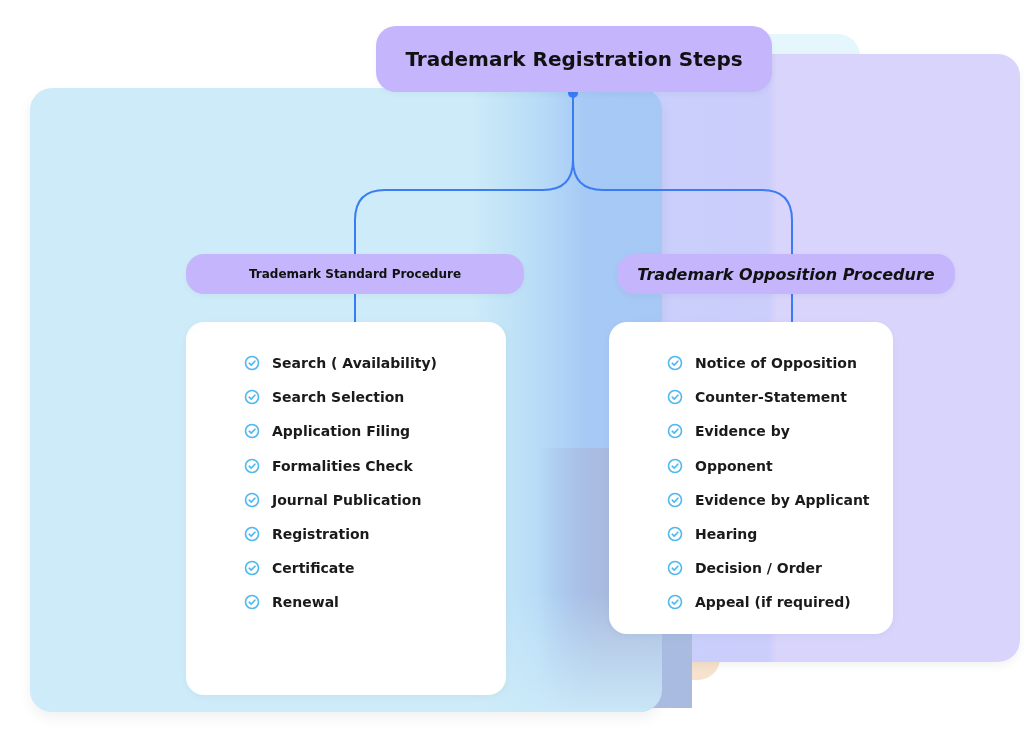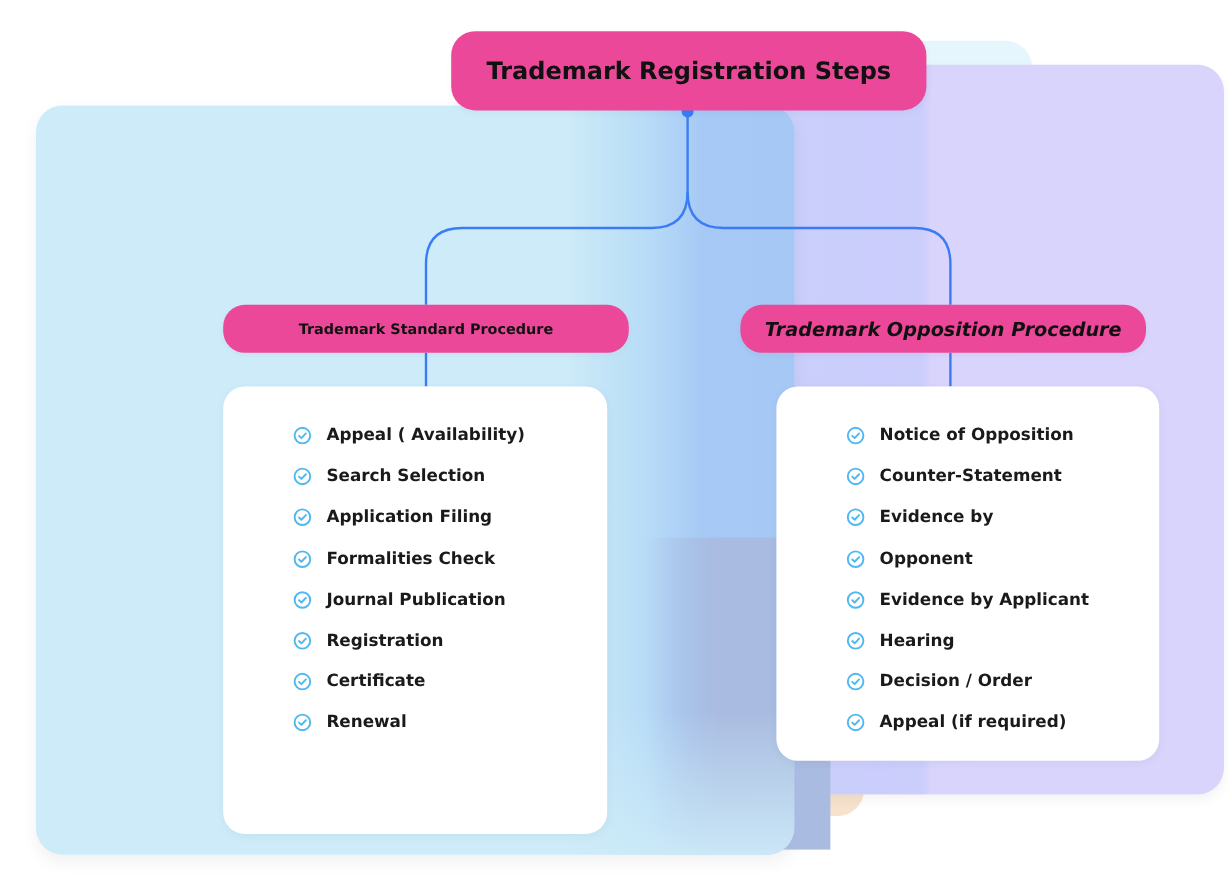--- a/index.html
+++ b/index.html
@@ -34,35 +34,35 @@
       border-radius: 0 0 22px 22px;
       background: linear-gradient(180deg, rgba(205,235,248,0) 0%, rgba(205,235,248,0.9) 100%);
     }
     .bg-blue-mid {
       position: absolute; left: 508px; top: 360px; width: 154px; height: 260px;
       background: linear-gradient(90deg, rgba(166,200,244,0) 0%, #a9bbe0 40%, #aabbe0 100%);
     }
     svg.connectors { position: absolute; left: 0; top: 0; width: 1024px; height: 737px; pointer-events: none; }
 
     .pill {
-      position: absolute; background: #ec4899; border-radius: 18px;
+      position: absolute; background: #c4b5fd; border-radius: 18px;
       display: flex; align-items: center; justify-content: center;
       color: #111111; font-weight: bold;
       box-shadow: 0 2px 6px rgba(0,0,0,0.04);
     }
     .title-pill { left: 376px; top: 26px; width: 396px; height: 66px; font-size: 20px; border-radius: 20px; }
     .std-pill { left: 186px; top: 254px; width: 338px; height: 40px; font-size: 12px; }
     .opp-pill { left: 617px; top: 254px; width: 338px; height: 40px; font-size: 16px; font-style: italic; }
 
     .card {
       position: absolute; background: #ffffff; border-radius: 18px;
       box-shadow: 0 2px 8px rgba(0,0,0,0.04);
     }
     .std-card { left: 186px; top: 322px; width: 320px; height: 373px; }
-    .opp-card { left: 647px; top: 322px; width: 319px; height: 312px; }
+    .opp-card { left: 609px; top: 322px; width: 284px; height: 312px; }
     .card ul { list-style: none; margin: 0; padding: 0; position: absolute; top: 24px; }
     .std-card ul { left: 58px; }
     .opp-card ul { left: 58px; }
     .card li {
       height: 34.2px; display: flex; align-items: center; gap: 12px;
       font-size: 14px; font-weight: bold; color: #1a1a1a; white-space: nowrap;
     }
     .check-icon { width: 16px; height: 16px; flex: 0 0 16px; display: inline-block; }
   </style>
 </head>
@@ -88,21 +88,21 @@
 <div class="pill std-pill">Trademark Standard Procedure</div>
 <div class="pill opp-pill">Trademark Opposition Procedure</div>
 
 <div class="card std-card">
   <ul>
     <li>
         <span class="check-icon"><svg width="16" height="16" viewBox="0 0 16 16">
             <circle cx="8" cy="8" r="6.5" fill="none" stroke="#4fb8f0" stroke-width="1.6"></circle>
             <path d="M5.2 8.2 L7.2 10.1 L10.9 6.2" fill="none" stroke="#4fb8f0" stroke-width="1.6" stroke-linecap="round" stroke-linejoin="round"></path>
           </svg></span>
-        <span>Appeal ( Availability)</span>
+        <span>Search ( Availability)</span>
       </li>
     <li>
         <span class="check-icon"><svg width="16" height="16" viewBox="0 0 16 16">
             <circle cx="8" cy="8" r="6.5" fill="none" stroke="#4fb8f0" stroke-width="1.6"></circle>
             <path d="M5.2 8.2 L7.2 10.1 L10.9 6.2" fill="none" stroke="#4fb8f0" stroke-width="1.6" stroke-linecap="round" stroke-linejoin="round"></path>
           </svg></span>
         <span>Search Selection</span>
       </li>
     <li>
         <span class="check-icon"><svg width="16" height="16" viewBox="0 0 16 16">

